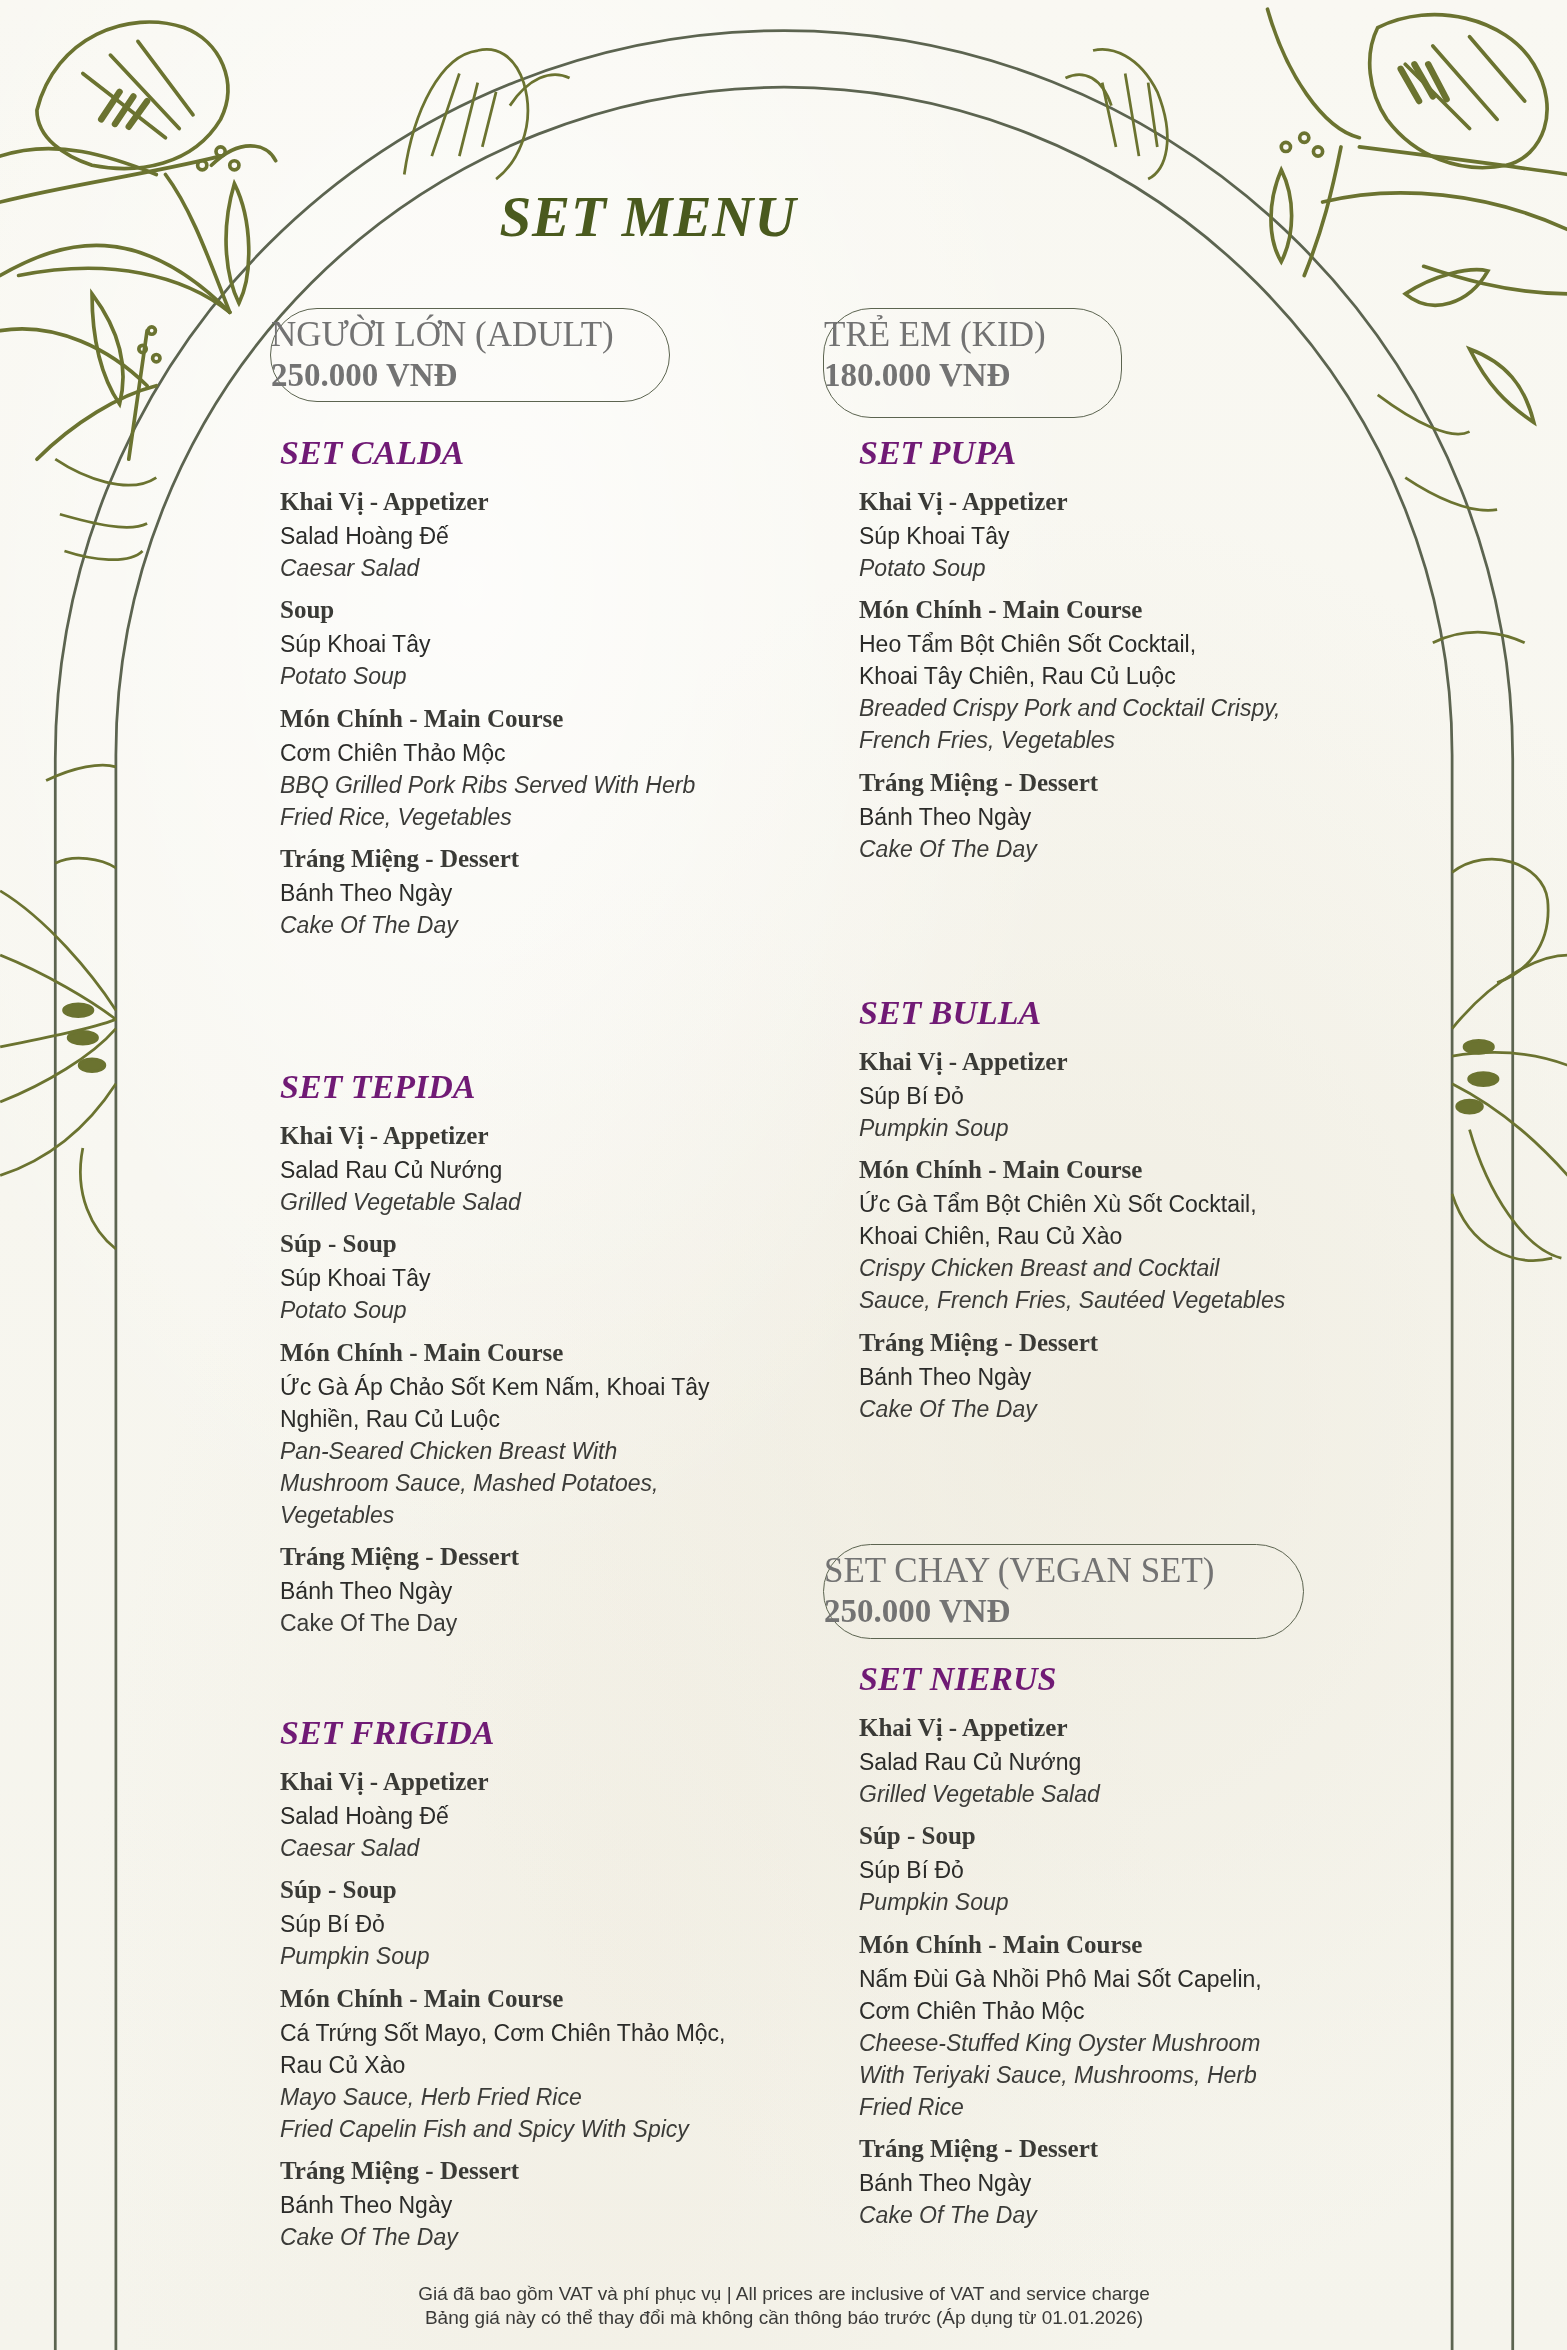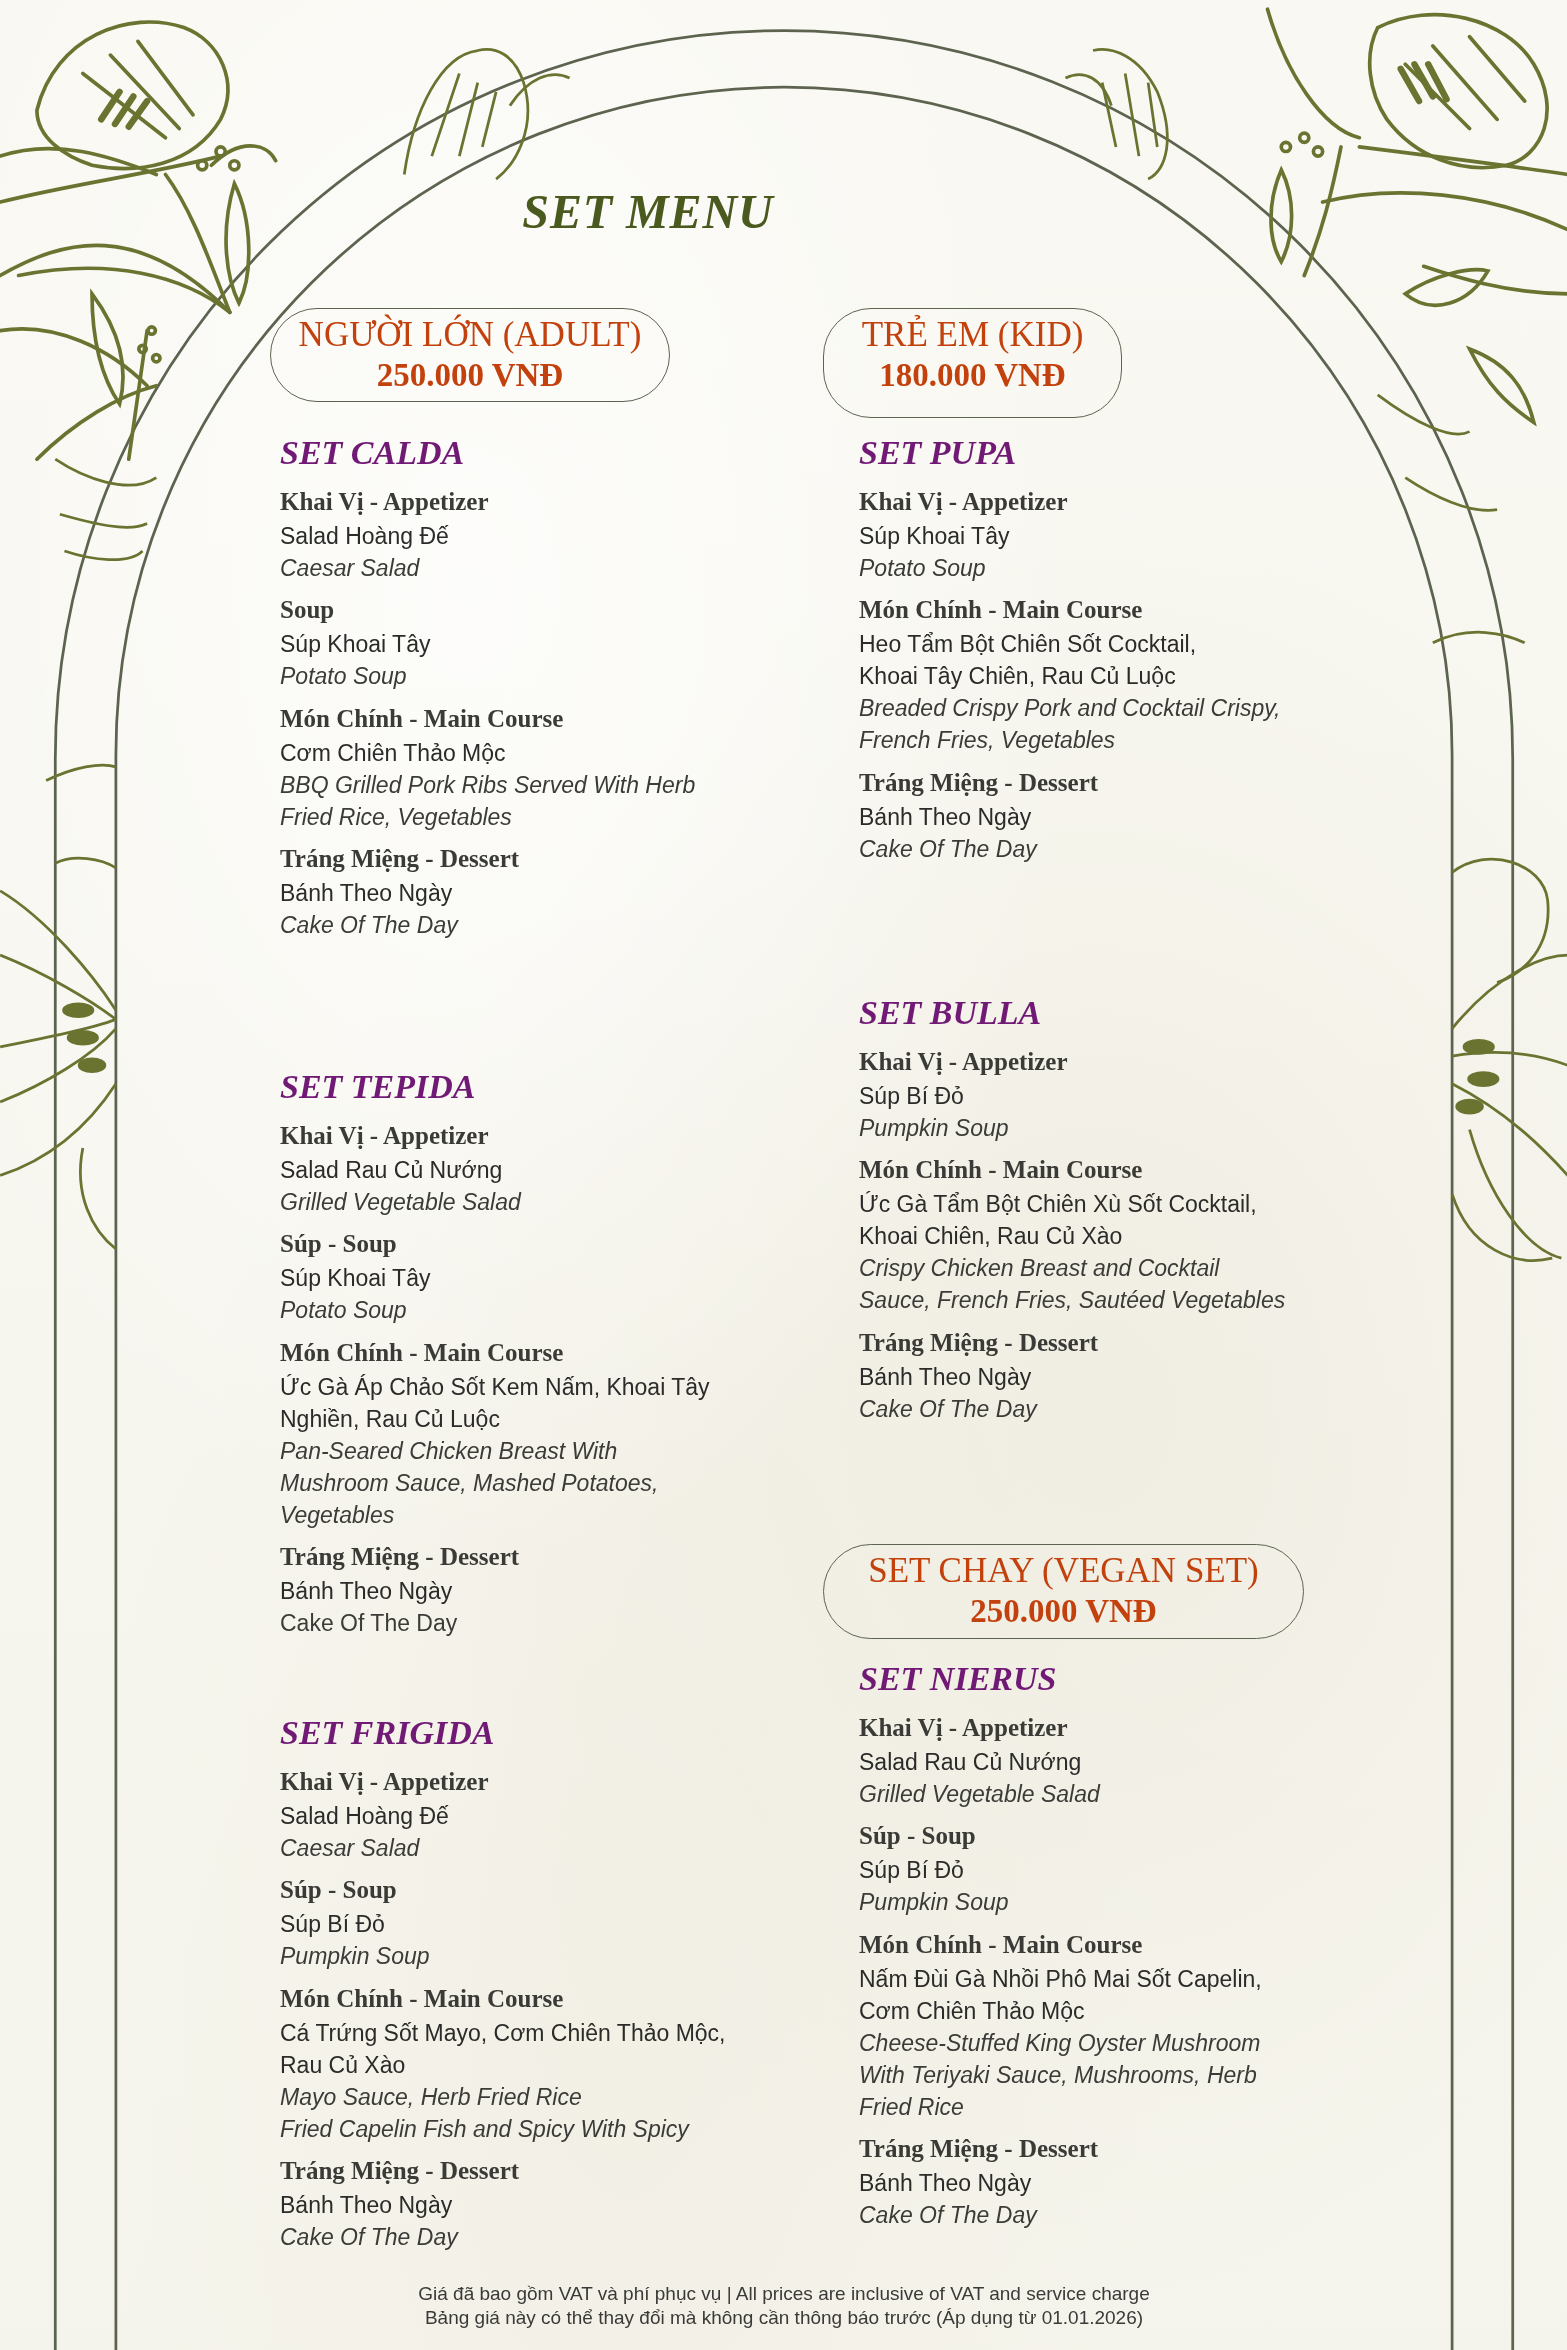--- a/index.html
+++ b/index.html
@@ -14,26 +14,26 @@
     background:
       radial-gradient(ellipse at 30% 25%, rgba(255,255,255,0.7), rgba(255,255,255,0) 40%),
       radial-gradient(ellipse at 70% 60%, rgba(236,232,218,0.6), rgba(255,255,255,0) 45%),
       radial-gradient(ellipse at 40% 85%, rgba(240,236,224,0.6), rgba(255,255,255,0) 40%),
       linear-gradient(#f9f8f2, #f5f4ec);
   }
   svg.frame { position: absolute; left: 0; top: 0; }
   .title {
     position: absolute; left: 0; width: 1296px; top: 184px; text-align: center;
     font-family: "Liberation Serif", serif; font-style: italic; font-weight: bold;
-    font-size: 48px; color: #4a5a1e; letter-spacing: 0.9px;
+    font-size: 57px; color: #4a5a1e; letter-spacing: 0.9px;
   }
   .pill {
     position: absolute; border: 1.8px solid #5c6450; border-radius: 48px;
-    text-align: center; font-family: "Liberation Serif", serif;
-    color: #c2410c; box-sizing: border-box;
+    text-align: left; font-family: "Liberation Serif", serif;
+    color: #737373; box-sizing: border-box;
   }
   .pill .pill-name { font-size: 35px; line-height: 40px; margin-top: 5.5px; }
   .pill .pill-price { font-size: 33px; line-height: 40px; font-weight: bold; }
   .column { position: absolute; width: 588px; }
   .set { margin-bottom: 0; }
   .set-name {
     font-family: "Liberation Serif", serif; font-style: italic; font-weight: bold;
     font-size: 34px; color: #701a75; line-height: 42px; margin-bottom: 9.2px;
   }
   .course { margin-bottom: 7.3px; }

